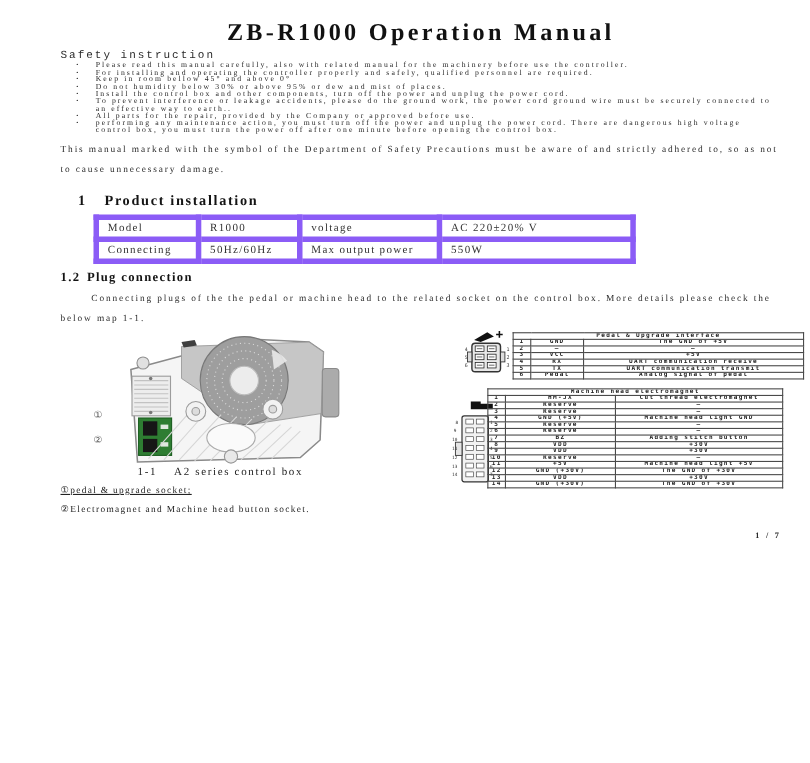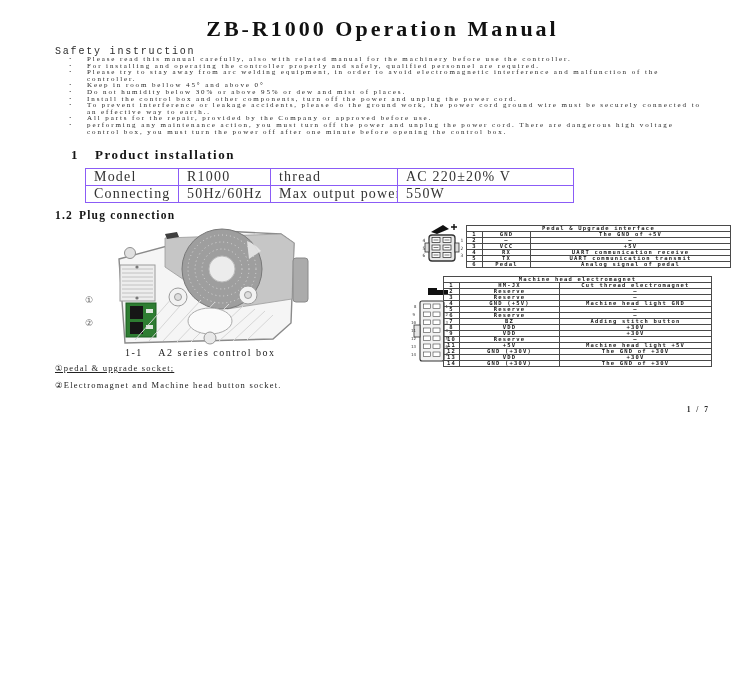--- a/index.html
+++ b/index.html
@@ -14,21 +14,21 @@
   ul.safety-list li{position:relative;padding-left:24px;font-size:7px;letter-spacing:1.9px;
                     line-height:6.6px;margin:0;color:#262626;}
   ul.safety-list li::before{content:"\00B7";position:absolute;left:6px;top:0;font-weight:bold;}
   .closing{margin:4px 0 0 0;font-size:8.5px;letter-spacing:1.7px;line-height:18px;}
   h2.sec{margin:12px 0 0 16px;font-size:13px;font-weight:bold;letter-spacing:1.5px;color:#141414;}
   h2.sec .num{display:inline-block;width:24px;}
   h3.sec{margin:6px 0 0 0;font-size:11.5px;font-weight:bold;letter-spacing:1.2px;color:#141414;}
   h3.sec .num{margin-right:6px;}
   
   table.spec{margin:5px 0 0 30px;border-collapse:collapse;table-layout:fixed;width:488px;}
-  table.spec td{border:1px solid #8b5cf6;height:15px;font-size:14px;letter-spacing:1.2px;
+  table.spec td{border:5px solid #8b5cf6;height:15px;font-size:10px;letter-spacing:1.2px;
                 padding:0 0 0 8px;white-space:nowrap;overflow:hidden;color:#333;}
   .plug{margin:4px 0 0 0;font-size:8.5px;letter-spacing:1.7px;line-height:18px;text-indent:28px;}
   
   .figure{position:relative;height:174px;margin-top:2px;}
   .ctrl-box{position:absolute;left:50px;top:2px;}
   .socket-label{position:absolute;font-size:9px;color:#555;letter-spacing:0;}
   .fig-caption{position:absolute;left:70px;top:124px;width:200px;text-align:left;
                font-size:10px;letter-spacing:1.5px;white-space:pre;color:#222;}
   .fig-note{position:absolute;left:0;font-size:8.5px;letter-spacing:1.2px;color:#222;}
   .pin6{position:absolute;left:366px;top:0px;}
@@ -55,58 +55,59 @@
 <div class="screen">
 
   <div class="doc">
 
     <h1 class="doc-title">ZB-R1000 Operation Manual</h1>
 
     <div class="safety-heading">Safety instruction</div>
     <ul class="safety-list">
         <li>Please read this manual carefully, also with related manual for the machinery before use the controller.</li>
         <li>For installing and operating the controller properly and safely, qualified personnel are required.</li>
-        <li>Please try to stay away from arc welding equipment, in order to avoid electromagnetic interference and malfunction of the controller.</li>
         <li>Keep in room bellow 45° and above 0°</li>
         <li>Do not humidity below 30% or above 95% or dew and mist of places.</li>
         <li>Install the control box and other components, turn off the power and unplug the power cord.</li>
         <li>To prevent interference or leakage accidents, please do the ground work, the power cord ground wire must be securely connected to an effective way to earth..</li>
         <li>All parts for the repair, provided by the Company or approved before use.</li>
         <li>performing any maintenance action, you must turn off the power and unplug the power cord. There are dangerous high voltage control box, you must turn the power off after one minute before opening the control box.</li>
       </ul>
 
+    <p class="closing">This manual marked with the symbol of the Department of Safety Precautions must be aware of and strictly adhered to, so as not to cause unnecessary damage.</p>
 
     <h2 class="sec"><span class="num">1</span><span>Product installation</span></h2>
 
 
     <table class="spec">
       <colgroup>
           <col style="width:93px">
           <col style="width:92px">
           <col style="width:127px">
           <col style="width:176px">
         </colgroup>
       <tbody>
           <tr>
             <td>Model</td>
             <td>R1000</td>
-            <td>thread</td>
+            <td>voltage</td>
             <td>AC 220±20% V</td>
           </tr>
           <tr>
             <td>Connecting</td>
             <td>50Hz/60Hz</td>
             <td>Max output power</td>
             <td>550W</td>
           </tr>
         </tbody>
     </table>
 
     <h3 class="sec"><span class="num">1.2</span><span>Plug connection</span></h3>
 
+    <p class="plug">Connecting plugs of the the pedal or machine head to the related socket on the control box. More details please check the below map 1-1.</p>
 
     <div class="figure">
 
       <svg class="ctrl-box" width="205" height="122" viewBox="0 0 205 122">
         <path d="M14,34 L118,6 L176,9 L189,18 L186,98 L168,114 L20,118 Z" fill="#f5f5f5" stroke="#8a8a8a" stroke-width="1.4"></path>
         <path d="M60,13 L176,9 L189,18 L187,74 L122,84 L60,42 Z" fill="#c6c6c6" stroke="#9a9a9a" stroke-width="0.8"></path>
         <rect x="188" y="33" width="15" height="44" rx="3" fill="#ababab" stroke="#8a8a8a"></rect>
         <path d="M60,9 l12,-2 2,5 -12,2 z" fill="#3f3f3f"></path>
         <circle cx="117" cy="44" r="40" fill="#9e9e9e" stroke="#787878"></circle>
         <circle cx="117" cy="44" r="34" fill="none" stroke="#d8d8d8" stroke-dasharray="1 3"></circle>

